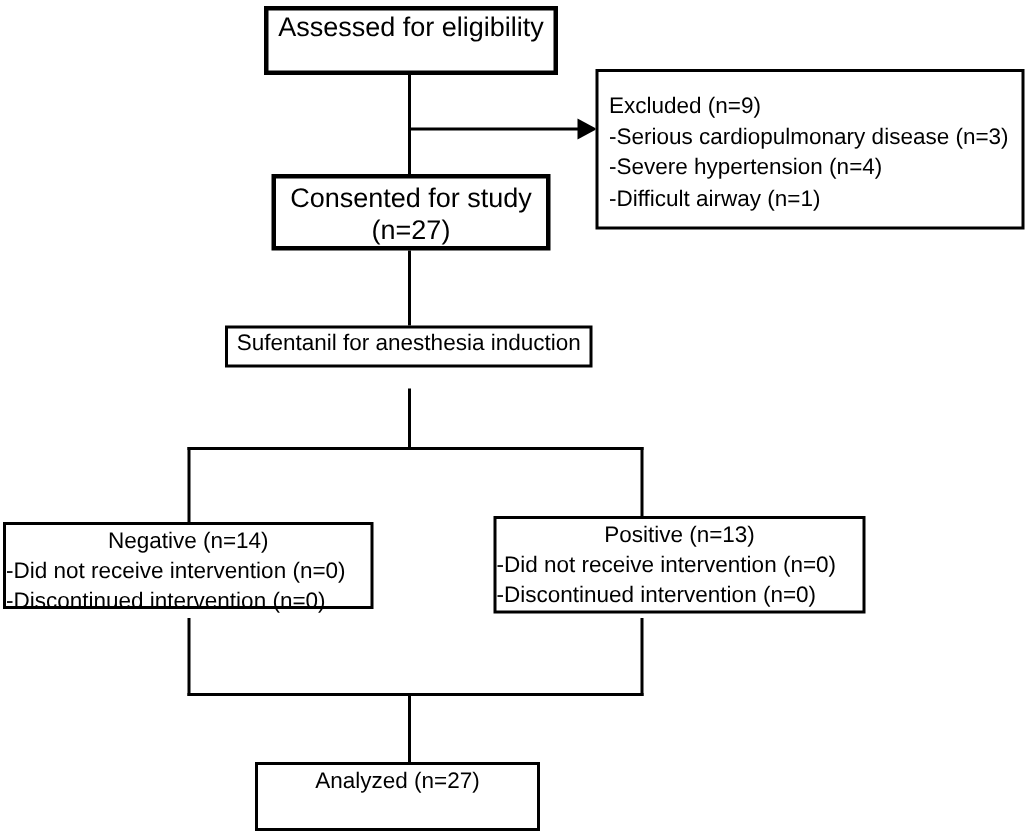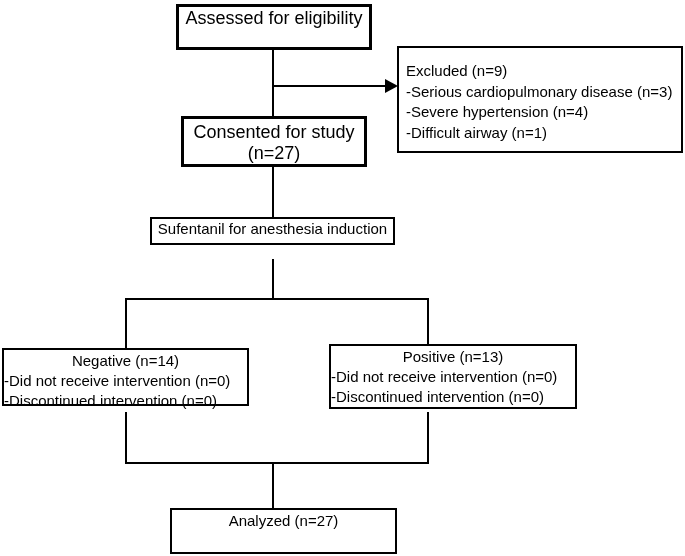--- a/index.html
+++ b/index.html
@@ -87,17 +87,17 @@
     <div class="left-text pad-items">-Did not receive intervention (n=0)</div>
     <div class="left-text pad-items">-Discontinued intervention (n=0)</div>
   </div>
 
   <div class="box small" style="left:307px; top:344px; width:248px; height:65px; padding-top:1px;margin-left:22px;">
     <div class="center-text">Positive (n=13)</div>
     <div class="left-text pad-items">-Did not receive intervention (n=0)</div>
     <div class="left-text pad-items">-Discontinued intervention (n=0)</div>
   </div>
 
-  <div class="box center-text small" style="left:170px; top:508px; width:227px; height:46px; padding-top:1px;">
+  <div class="box center-text small" style="left:170px; top:508px; width:190px; height:46px; padding-top:1px;">
     <div>Analyzed (n=27)</div>
   </div>
 
 </div>
 
 </body></html>

